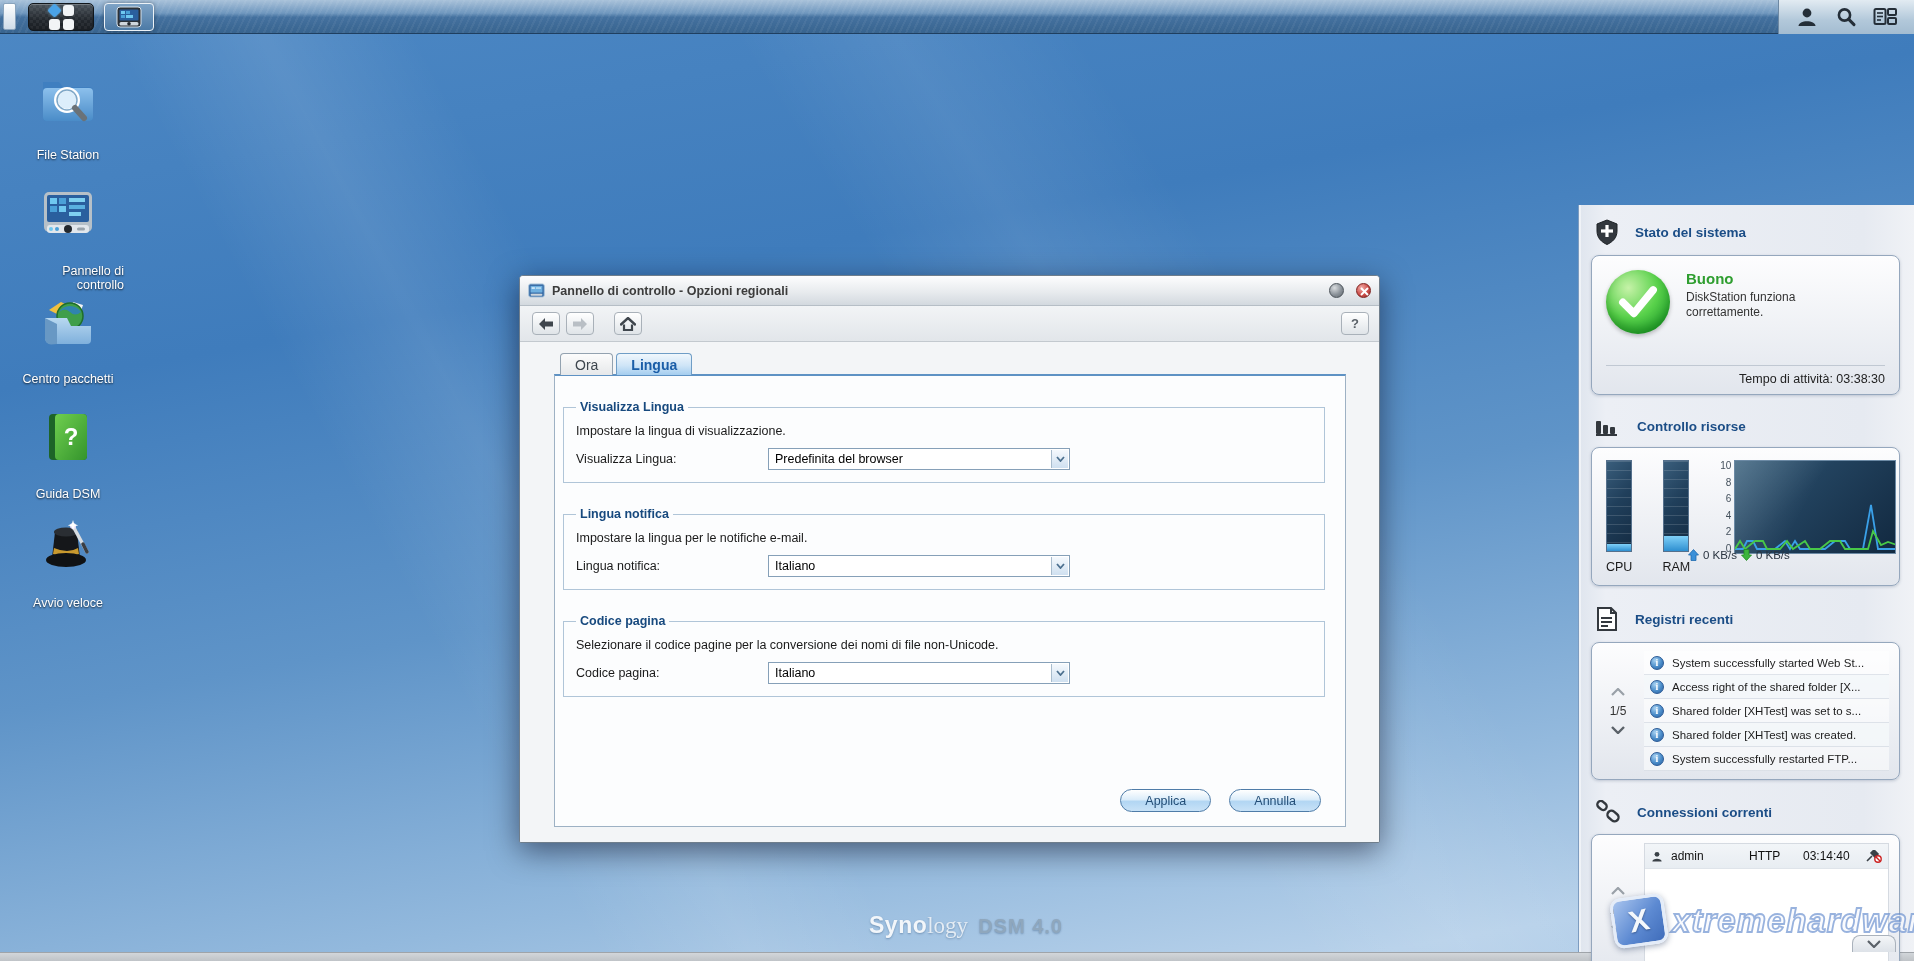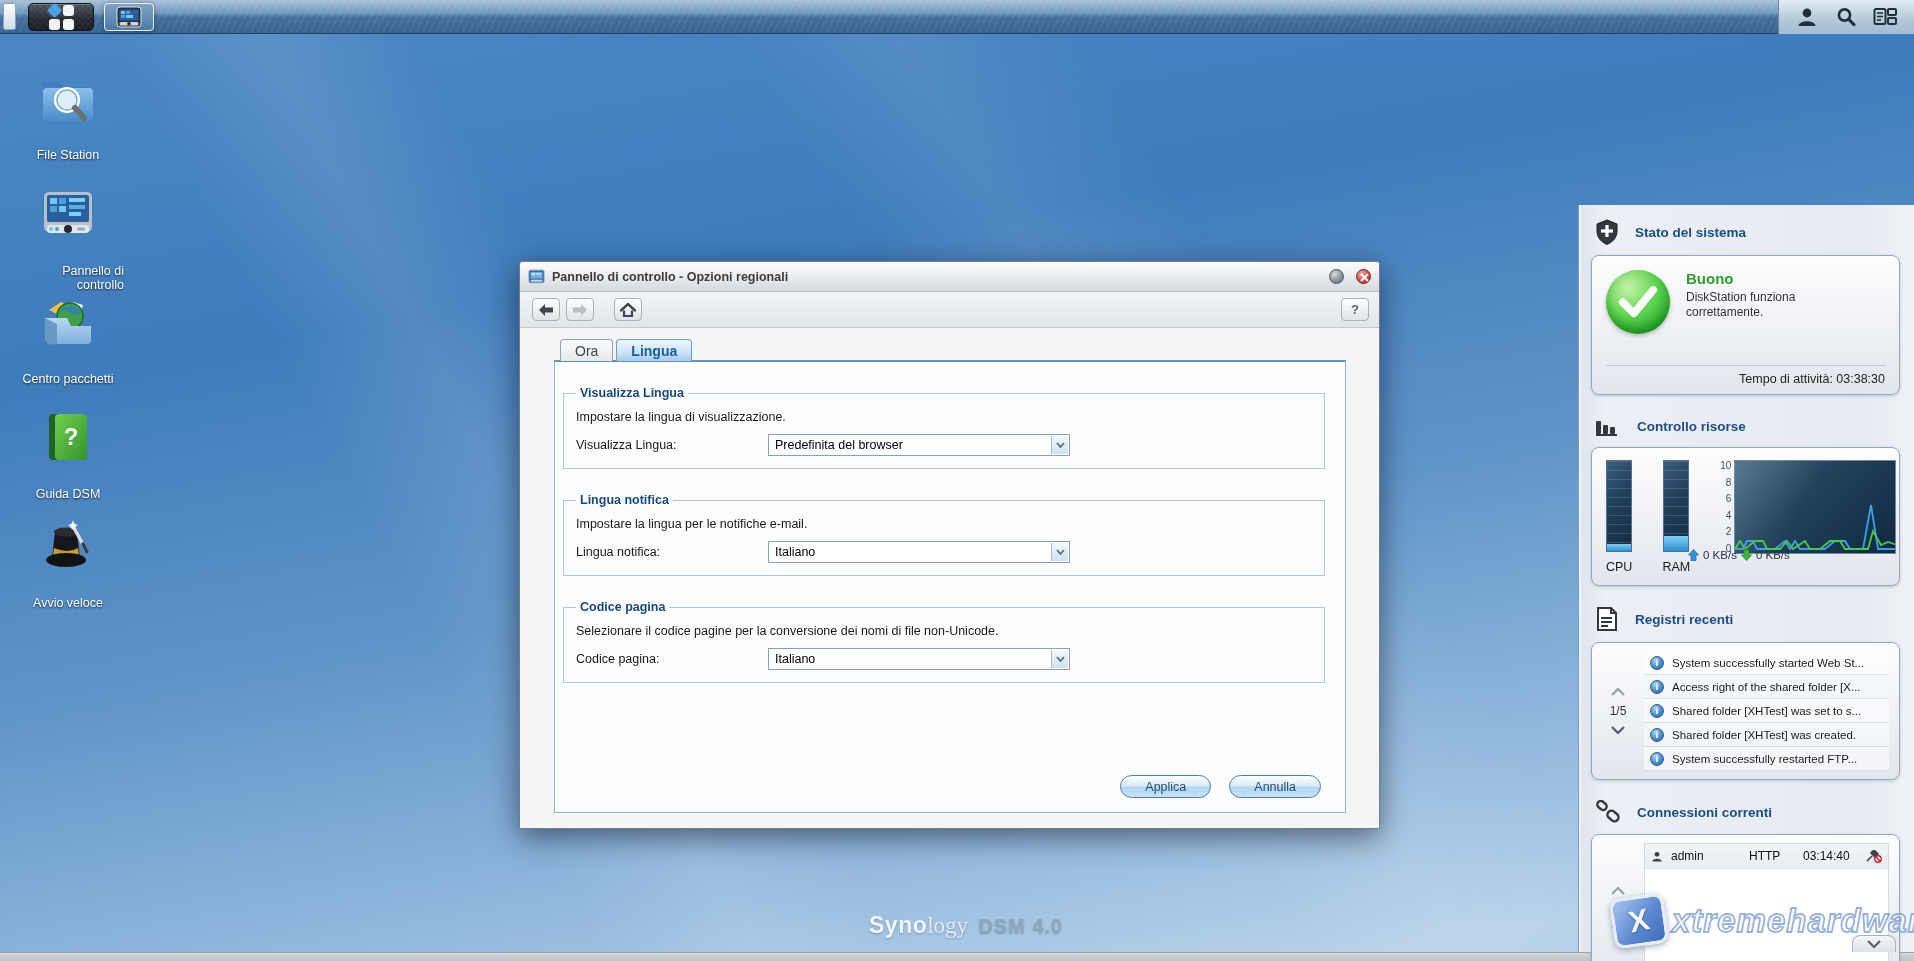--- a/index.html
+++ b/index.html
@@ -41,21 +41,21 @@
 
   
   .dicons { position:absolute; left:12px; top:62px; width:112px; z-index:1; }
   .dicon { position:absolute; left:0; width:112px; display:flex; flex-direction:column; align-items:center; cursor:pointer; }
   .dicon .glyph { height:58px; display:flex; align-items:flex-end; justify-content:center; }
   .dicon .dlabel { margin-top:24px; color:#fff; text-align:right; font-size:12.5px; line-height:14px;
     text-shadow:0 1px 2px rgba(0,0,0,.75); }
   .di-0{top:4px;} .di-1{top:120px;} .di-2{top:228px;} .di-3{top:343px;} .di-4{top:452px;}
 
   
-  .window { position:absolute; left:519px; top:261px; width:861px; height:568px; z-index:10;
+  .window { position:absolute; left:519px; top:275px; width:861px; height:568px; z-index:10;
     border:1px solid #6f7e8c; border-radius:4px 4px 2px 2px; box-shadow:0 8px 30px rgba(0,0,20,.5);
     background:#f4f6f8; overflow:hidden; }
   .titlebar { height:30px; background:linear-gradient(180deg,#fdfdfe 0%,#e8ebee 55%,#d3d9df 100%);
     border-bottom:1px solid #b6bec6; display:flex; align-items:center; padding:0 8px; gap:7px; }
   .titlebar .wtitle { font-weight:bold; color:#3c3c3c; font-size:12.5px; flex:1; }
   .winbtn { width:15px; height:15px; border-radius:50%; margin-left:5px; cursor:pointer; position:relative; }
   .winbtn.gray { background:radial-gradient(circle at 35% 30%,#d9dcdf,#8b9299 55%,#5f666d); border:1px solid #4d545b; }
   .winbtn.red  { background:radial-gradient(circle at 35% 30%,#f2b0ac,#d05450 50%,#9c2b27); border:1px solid #7e211e; }
   .winbtn.red svg { position:absolute; left:3px; top:3px; }
   .toolbar { height:36px; background:linear-gradient(180deg,#f2f4f6,#e2e6ea); border-bottom:1px solid #c3c9cf;

